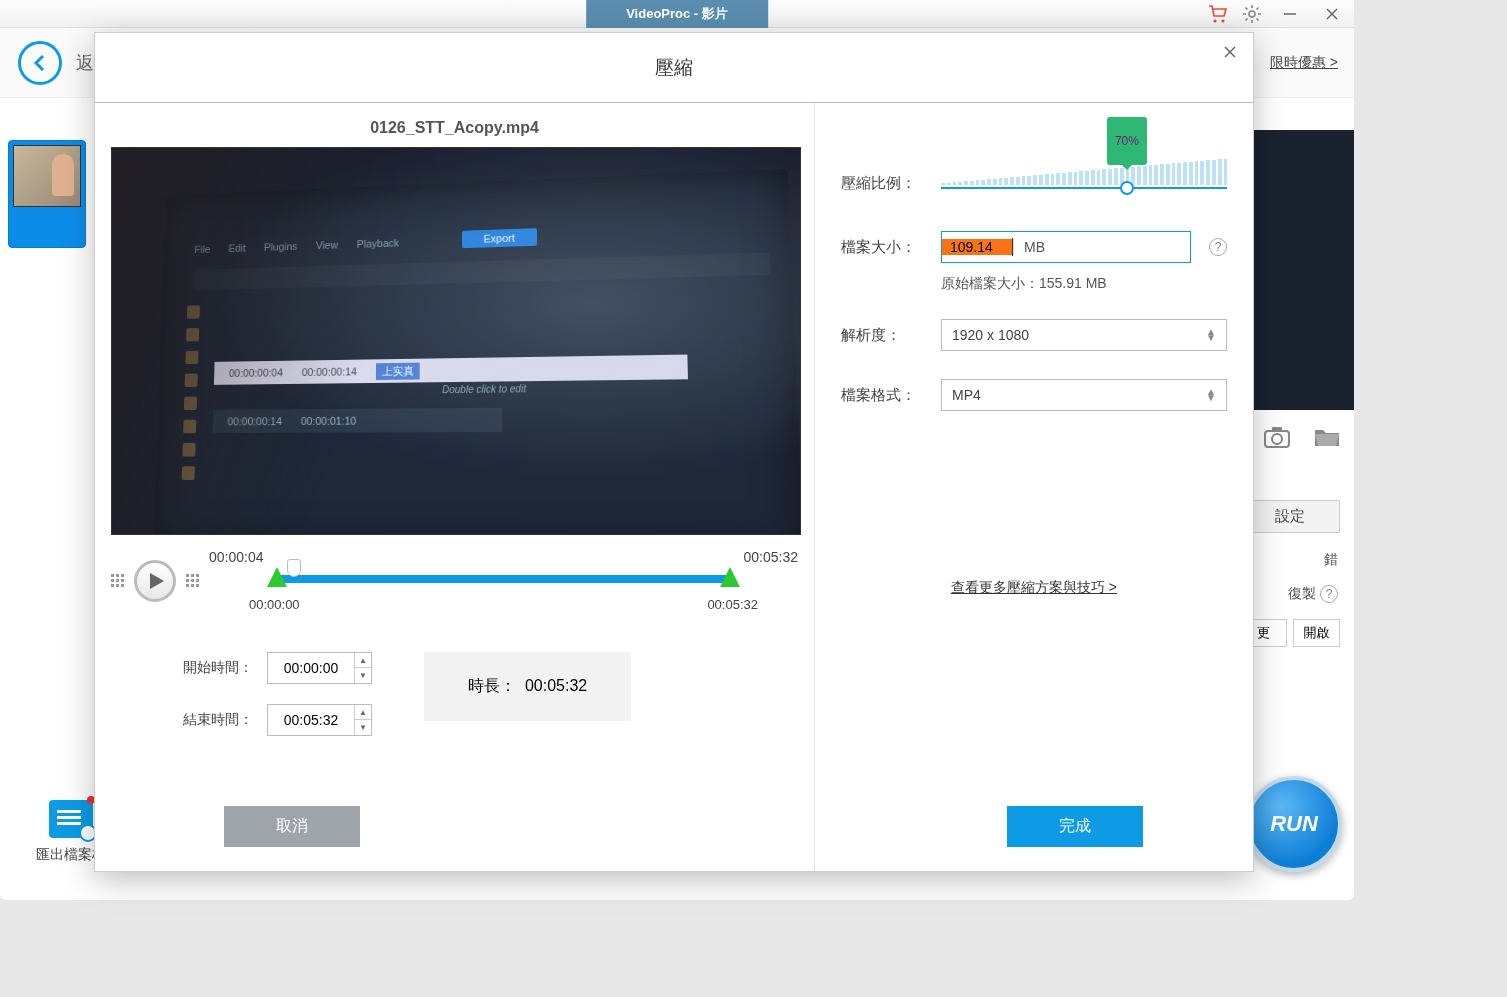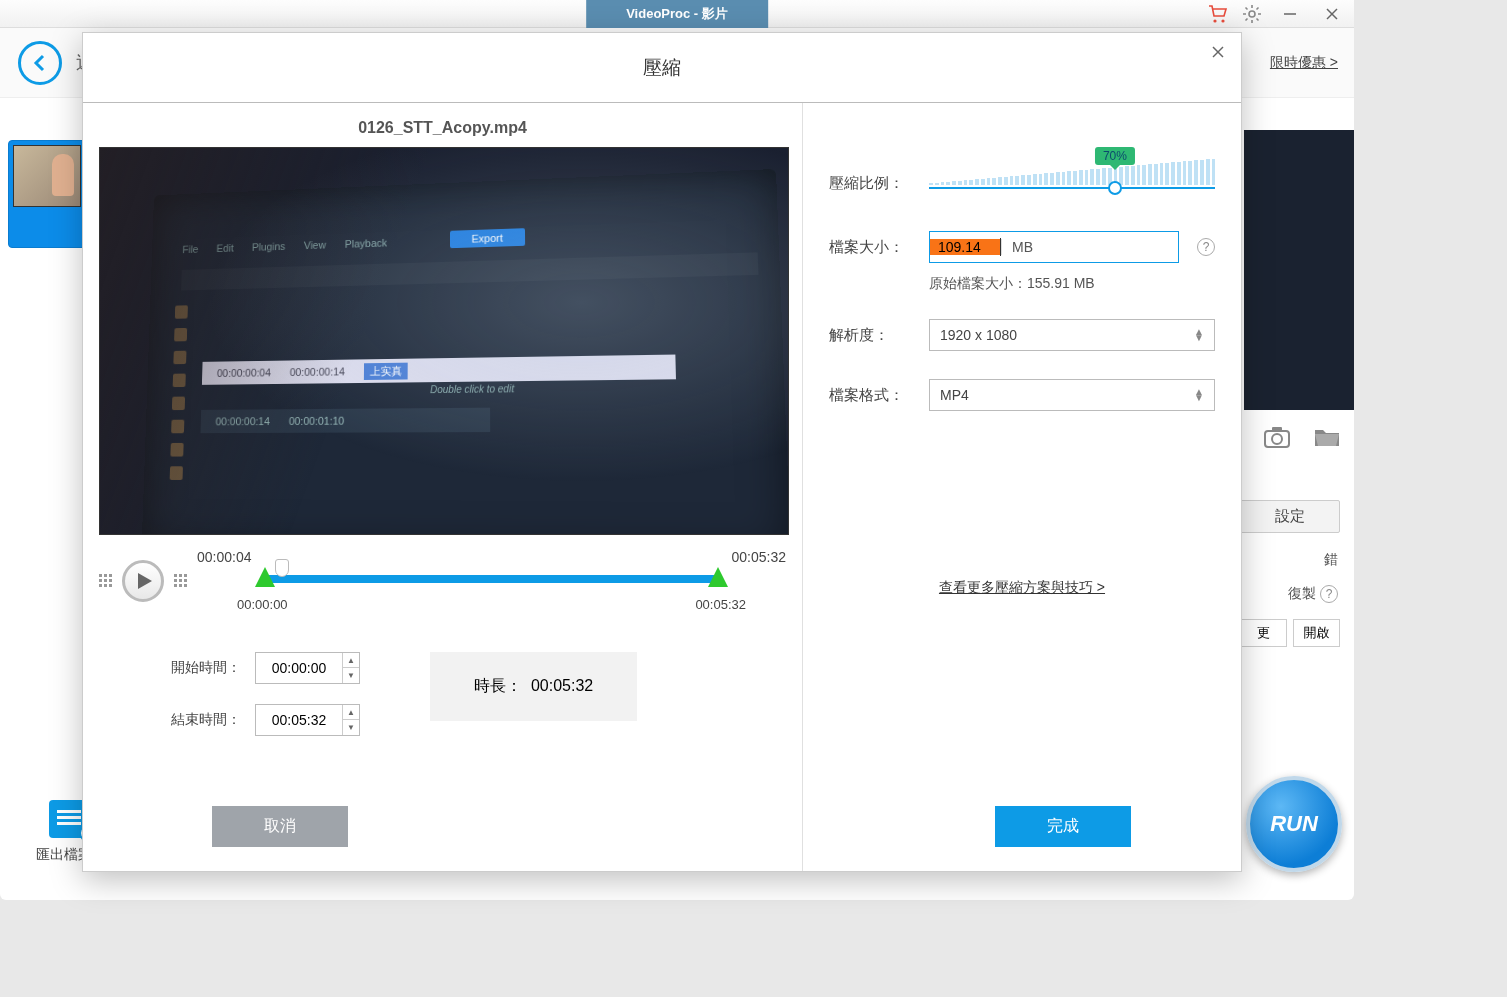--- a/index.html
+++ b/index.html
@@ -44,21 +44,21 @@
 
 
 .export-block { position:absolute; left:36px; bottom:36px; text-align:center; }
 .export-icon { width:44px; height:38px; background:#0d9be6; border-radius:4px; margin:0 auto 8px; position:relative; }
 .export-icon:before { content:""; position:absolute; right:-4px; bottom:-4px; width:14px; height:14px; border:2px solid #0d9be6; border-radius:50%; background:#fff; }
 .export-icon:after { content:""; position:absolute; left:8px; top:10px; width:24px; height:3px; background:#fff; box-shadow:0 6px 0 #fff, 0 12px 0 #fff; }
 .export-dot { position:absolute; right:-2px; top:-4px; width:8px; height:8px; border-radius:50%; background:#e33; }
 .export-label { font-size:14px; color:#444; }
 
 
-.modal { position:absolute; left:82px; top:32px; width:1160px; height:840px; background:#fff; border:1px solid #ccc; box-shadow:0 8px 30px rgba(0,0,0,.25); }
+.modal { position:absolute; left:94px; top:32px; width:1160px; height:840px; background:#fff; border:1px solid #ccc; box-shadow:0 8px 30px rgba(0,0,0,.25); }
 .modal-header { height:70px; display:flex; align-items:center; justify-content:center; position:relative; border-bottom:1px solid #bbb; }
 .modal-title { font-size:19px; color:#333; }
 .modal-close { position:absolute; right:10px; top:6px; width:26px; height:26px; display:flex; align-items:center; justify-content:center; font-size:18px; color:#666; cursor:pointer; border:1px solid transparent; }
 
 .modal-body { display:flex; height:calc(100% - 70px); }
 .modal-left { width:720px; padding:16px; display:flex; flex-direction:column; border-right:1px solid #e0e0e0; }
 .modal-right { flex:1; padding:40px 26px 20px; display:flex; flex-direction:column; }
 
 .filename { text-align:center; font-size:16px; font-weight:bold; color:#555; margin-bottom:10px; }
 
@@ -87,21 +87,21 @@
 .tl-top { display:flex; justify-content:space-between; font-size:14px; color:#444; }
 .tl-bar-wrap { position:relative; height:26px; margin-top:2px; }
 .tl-bar { position:absolute; left:68px; right:68px; top:8px; height:8px; background:#0d9be6; border-radius:4px; }
 .tl-handle { position:absolute; top:0; width:0; height:0; border-left:10px solid transparent; border-right:10px solid transparent; border-bottom:20px solid #2ec92e; }
 .tl-handle.left { left:58px; }
 .tl-handle.right { right:58px; }
 .tl-marker { position:absolute; left:78px; top:-8px; width:14px; height:18px; background:#fff; border:1px solid #bbb; border-radius:3px 3px 7px 7px; }
 .tl-bottom { display:flex; justify-content:space-between; font-size:13px; color:#444; padding:0 40px; margin-top:4px;}
 
 
-.time-rows { margin-top:40px; display:flex; gap:30px; align-items:flex-start; padding-left:72px;}
+.time-rows { margin-top:40px; display:flex; gap:12px; align-items:flex-start; padding-left:72px;}
 .time-col { display:flex; flex-direction:column; gap:20px; }
 .time-row { display:flex; align-items:center; gap:14px; font-size:14px; color:#444; }
 .time-input { display:flex; align-items:center; border:1px solid #bbb; background:#fff; height:32px; }
 .time-input input { border:none; width:86px; text-align:center; font-size:14px; outline:none; }
 .time-spin { display:flex; flex-direction:column; border-left:1px solid #ccc; }
 .time-spin span { width:16px; height:15px; display:flex; align-items:center; justify-content:center; font-size:8px; color:#666; cursor:pointer; }
 .time-spin span:first-child { border-bottom:1px solid #ccc; }
 .dur-box { background:#f2f2f2; padding:24px 44px; font-size:16px; color:#000000; margin-left:40px; }
 
 
@@ -114,21 +114,21 @@
 .field-row { display:flex; align-items:center; gap:18px; margin-bottom:28px; }
 .field-label { width:82px; font-size:15px; color:#444; }
 .field-help { width:18px; height:18px; border:1px solid #aaa; border-radius:50%; display:flex; align-items:center; justify-content:center; font-size:12px; color:#888; cursor:pointer; }
 
 
 .slider-wrap { flex:1; position:relative; height:40px; }
 .slider-bars { position:absolute; left:0; right:0; bottom:18px; height:26px; display:flex; align-items:flex-end; gap:2px; }
 .slider-bars span { flex:1; background:#bfe1f5; }
 .slider-track { position:absolute; bottom:14px; left:0; right:0; height:2px; background:#0d9be6; }
 .slider-thumb { position:absolute; bottom:8px; width:14px; height:14px; border-radius:50%; background:#fff; border:2px solid #0d9be6; transform:translateX(-50%); cursor:pointer; }
-.slider-badge { position:absolute; transform:translateX(-50%); bottom:38px; background:#2eb873; color:#0c4a6e; font-size:12px; padding:2px 8px; border-radius:3px; }
+.slider-badge { position:absolute; transform:translateX(-50%); bottom:38px; background:#2eb873; color:#701a75; font-size:12px; padding:17px 8px; border-radius:3px; }
 .slider-badge:after { content:""; position:absolute; left:50%; bottom:-5px; transform:translateX(-50%); border-left:5px solid transparent; border-right:5px solid transparent; border-top:5px solid #2eb873; }
 
 .size-input { display:flex; align-items:center; border:1px solid #0d9be6; height:32px; flex:1; }
 .size-input input { border:none; width:70px; padding:0 8px; font-size:14px; outline:none; background:#f97316; }
 .size-input .cursor-line { width:1px; height:18px; background:#333; }
 .size-input .unit { padding:0 10px; font-size:14px; color:#555; border-left:1px solid #ddd; flex:1; }
 
 .orig-size { font-size:14px; color:#555; margin:-16px 0 26px 100px; }
 
 .select-box { flex:1; border:1px solid #bbb; height:32px; display:flex; align-items:center; justify-content:space-between; padding:0 10px; font-size:14px; color:#444; cursor:pointer; background:#fff; }

